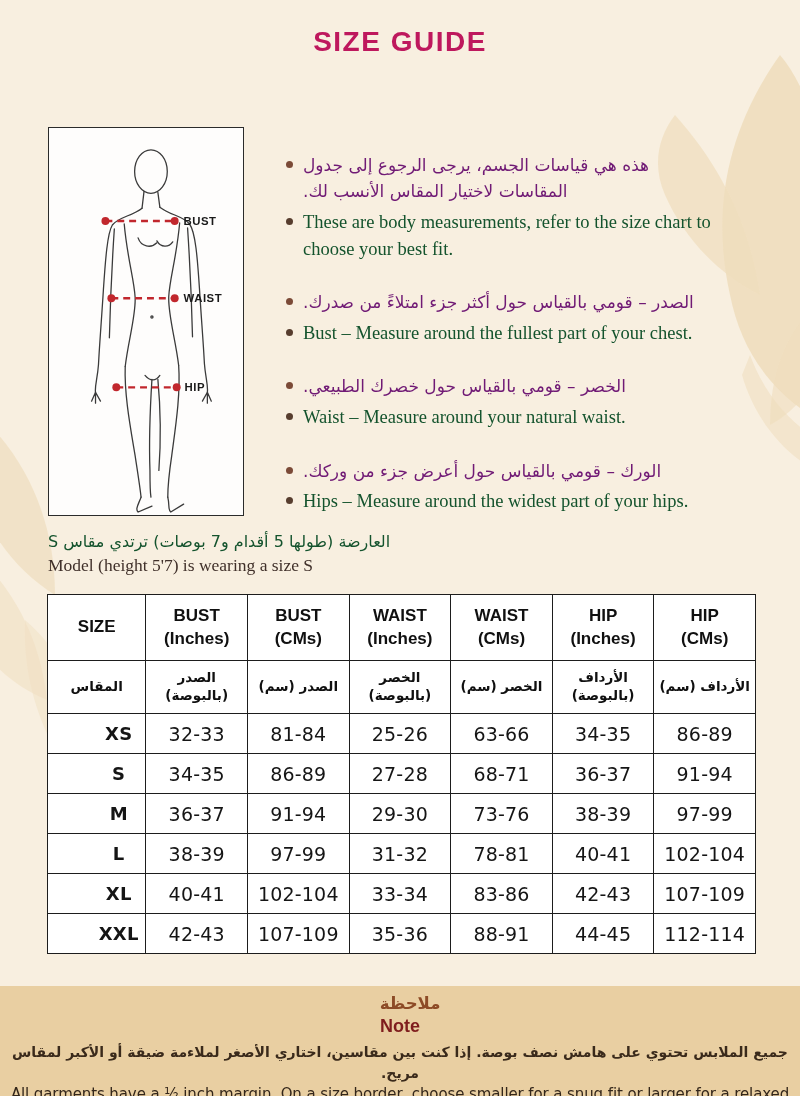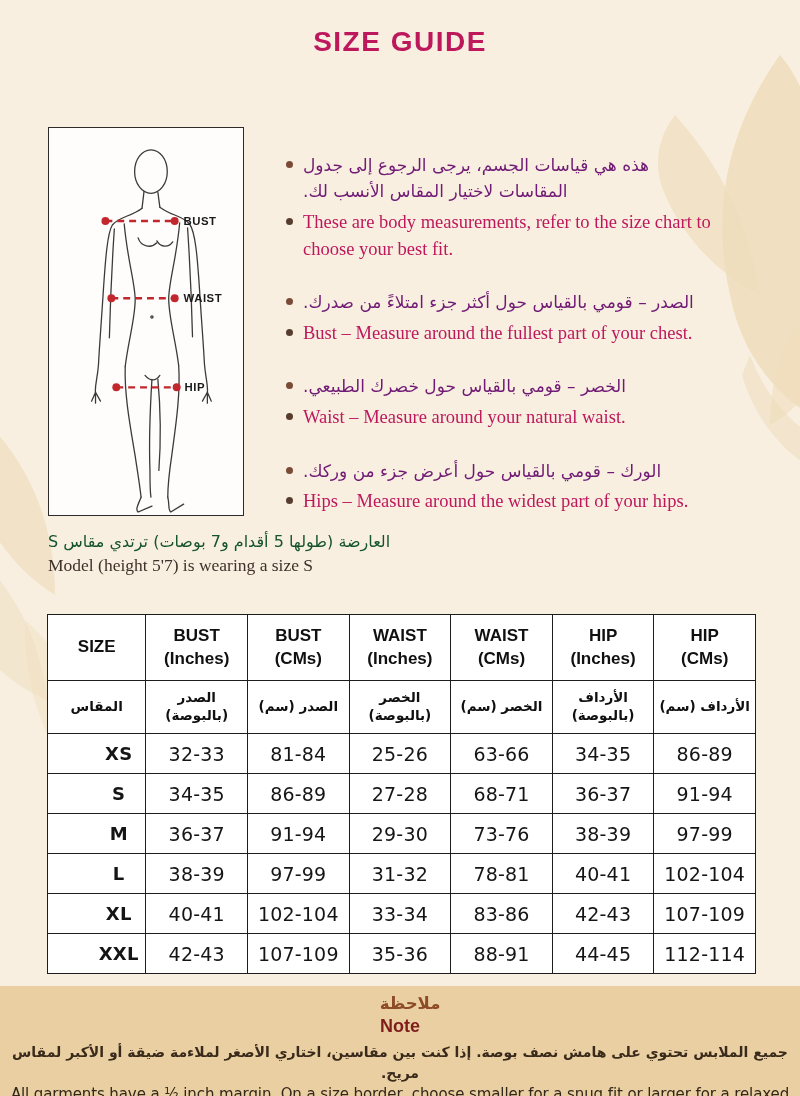--- a/index.html
+++ b/index.html
@@ -25,29 +25,29 @@
   .figure-box svg { width:100%; height:100%; display:block; }
 
   
   .bullets { position:absolute; left:286px; top:152px; width:434px; display:flex; flex-direction:column; gap:27px; }
   .bullet-group { display:flex; flex-direction:column; gap:4px; }
   .b-line { display:flex; align-items:flex-start; gap:10px; }
   .dot { width:7px; height:7px; border-radius:50%; margin-top:9px; flex:0 0 7px; }
   .dot-ar { background:#7b4a37; }
   .dot-en { background:#573d2e; }
   .ar-text { direction:rtl; text-align:left; font-size:17px; line-height:1.55; color:#701a75; width:100%; }
-  .en-text { font-family:"Liberation Serif", serif; font-size:18.5px; line-height:1.45; color:#be185d; }
+  .en-text { font-family:"Liberation Serif", serif; font-size:18.5px; line-height:1.45; color:#14532d; }
 
   
   .model-note { position:absolute; left:48px; top:531px; line-height:1.4; }
   .model-ar { direction:rtl; text-align:left; display:inline-block; font-size:16px; color:#14532d; }
   .model-en { font-family:"Liberation Serif", serif; font-size:17.5px; color:#40302a; }
 
   
-  .size-table { position:absolute; left:47px; top:614px; width:709px; border-collapse:collapse; background:#ffffff; table-layout:fixed; }
+  .size-table { position:absolute; left:47px; top:594px; width:709px; border-collapse:collapse; background:#ffffff; table-layout:fixed; }
   .size-table td, .size-table th { border:1.7px solid #1d1d1d; text-align:center; vertical-align:middle; padding:0; }
   .size-table col.c-size { width:13.9%; }
   .h-en { height:66px; font-family:"Liberation Sans", sans-serif; font-weight:700; font-size:17px; line-height:1.3; color:#101010; }
   .h-en .l2 { display:block; }
   .h-ar { height:53px; direction:rtl; font-weight:700; font-size:13.5px; line-height:1.3; color:#101010; padding:2px 3px; }
   .d-row td { height:40px; font-size:19px; color:#151515; letter-spacing:.2px; }
   .d-row td.sz { font-weight:700; font-size:18px;padding-left:44px; }
 
   
   .note-band { position:absolute; left:0; top:986px; width:800px; height:110px; background:#e9cfa2; text-align:center; padding-top:7px; }

